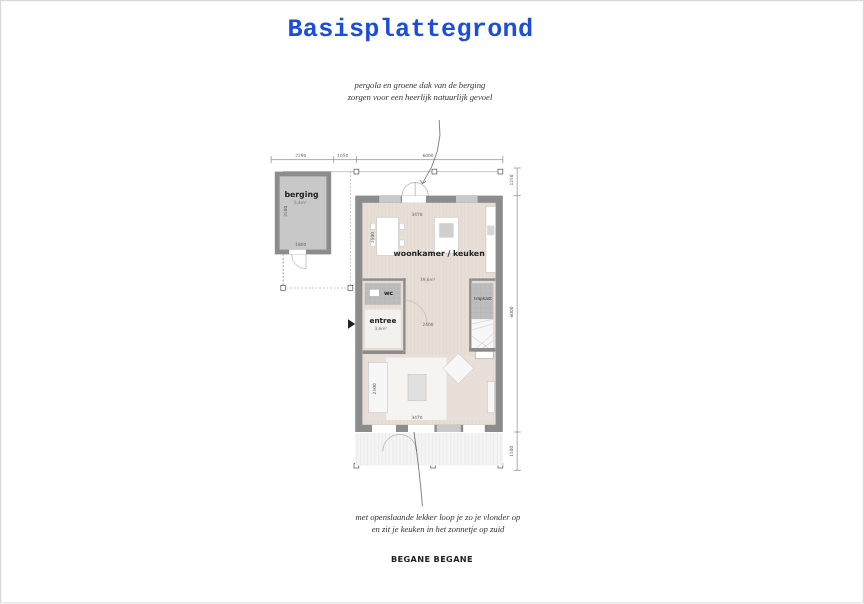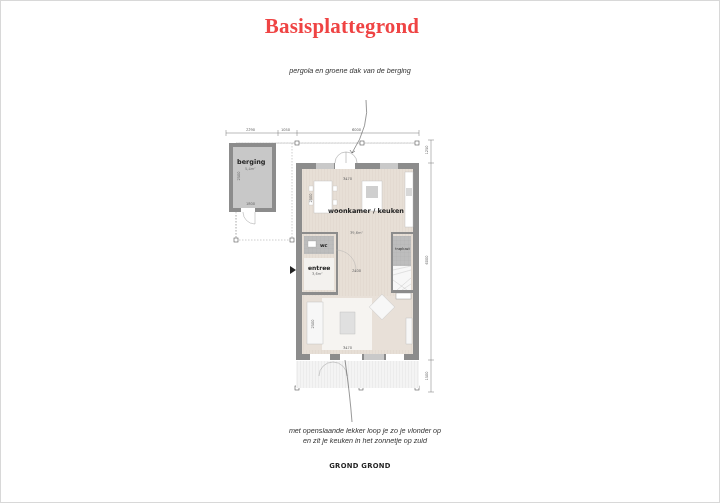--- a/index.html
+++ b/index.html
@@ -1,37 +1,38 @@
 <!DOCTYPE html>
 <html><head>
 <meta charset="utf-8">
 <style>
   html,body{margin:0;padding:0;background:#fff;}
   body{width:720px;height:503px;position:relative;overflow:hidden;font-family:"Liberation Sans",sans-serif;}
   .frame{position:absolute;left:0;top:0;width:718px;height:501px;border:1px solid #d8d8d8;}
-  .title{position:absolute;left:0;top:14px;width:684px;text-align:center;font-family:Liberation Serif, serif;font-weight:bold;font-size:21px;color:#ef4444;letter-spacing:0.2px;}
-  .note{position:absolute;text-align:center;font-family:Liberation Sans, sans-serif;font-style:italic;font-size:7.2px;color:#333;line-height:10px;}
+  .title{position:absolute;left:0;top:14px;width:684px;text-align:center;font-family:Liberation Mono, monospace;font-weight:bold;font-size:21px;color:#1d4ed8;letter-spacing:0.2px;}
+  .note{position:absolute;text-align:center;font-family:Liberation Serif, serif;font-style:italic;font-size:7.2px;color:#333;line-height:10px;}
   .note.top{left:255px;top:66px;width:190px;}
   .note.bottom{left:270px;top:426px;width:190px;}
   .floor-label{position:absolute;left:0;top:462px;width:720px;text-align:center;font-family:"DejaVu Sans",sans-serif;font-weight:bold;font-size:6.8px;color:#222;letter-spacing:0.3px;}
   svg.plan{position:absolute;left:0;top:0;}
   .room-label{position:absolute;font-family:"DejaVu Sans",sans-serif;font-weight:bold;font-size:6.5px;color:#222;white-space:nowrap;}
   .room-area{position:absolute;font-family:"DejaVu Sans",sans-serif;font-size:3.6px;color:#777;white-space:nowrap;}
   .dim{position:absolute;font-family:"DejaVu Sans",sans-serif;font-size:3.6px;color:#666;white-space:nowrap;}
   .dim.v{transform:rotate(-90deg);transform-origin:center;}
 </style>
 </head>
 <body>
 
 <div class="frame"></div>
 
 <div class="title">Basisplattegrond</div>
 
 <div class="note top">
   <div>pergola en groene dak van de berging</div>
+  <div>zorgen voor een heerlijk natuurlijk gevoel</div>
 </div>
 
 <svg class="plan" width="720" height="503" viewBox="0 0 720 503" xmlns="http://www.w3.org/2000/svg">
   <defs>
     <pattern id="wood" width="3" height="6" patternUnits="userSpaceOnUse">
       <rect width="3" height="6" fill="#e7dfd6"></rect>
       <line x1="0" y1="0" x2="0" y2="6" stroke="#d8cdc2" stroke-width="0.5"></line>
     </pattern>
     <pattern id="deck" width="3" height="6" patternUnits="userSpaceOnUse">
       <rect width="3" height="6" fill="#f4f4f4"></rect>
@@ -188,13 +189,13 @@
 <div class="room-label" style="left:320px;top:242px;font-size:5px;">wc</div>
 <div class="room-label" style="left:308px;top:264px;font-size:6px;">entree</div>
 <div class="room-area" style="left:312px;top:272px;">3,6m²</div>
 <div class="room-area" style="left:395px;top:247px;color:#333;">trapkast</div>
 
 <div class="note bottom">
   <div>met openslaande lekker loop je zo je vlonder op</div>
   <div>en zit je keuken in het zonnetje op zuid</div>
 </div>
 
-<div class="floor-label">GROND GROND</div>
+<div class="floor-label">BEGANE BEGANE</div>
 
 </body></html>

